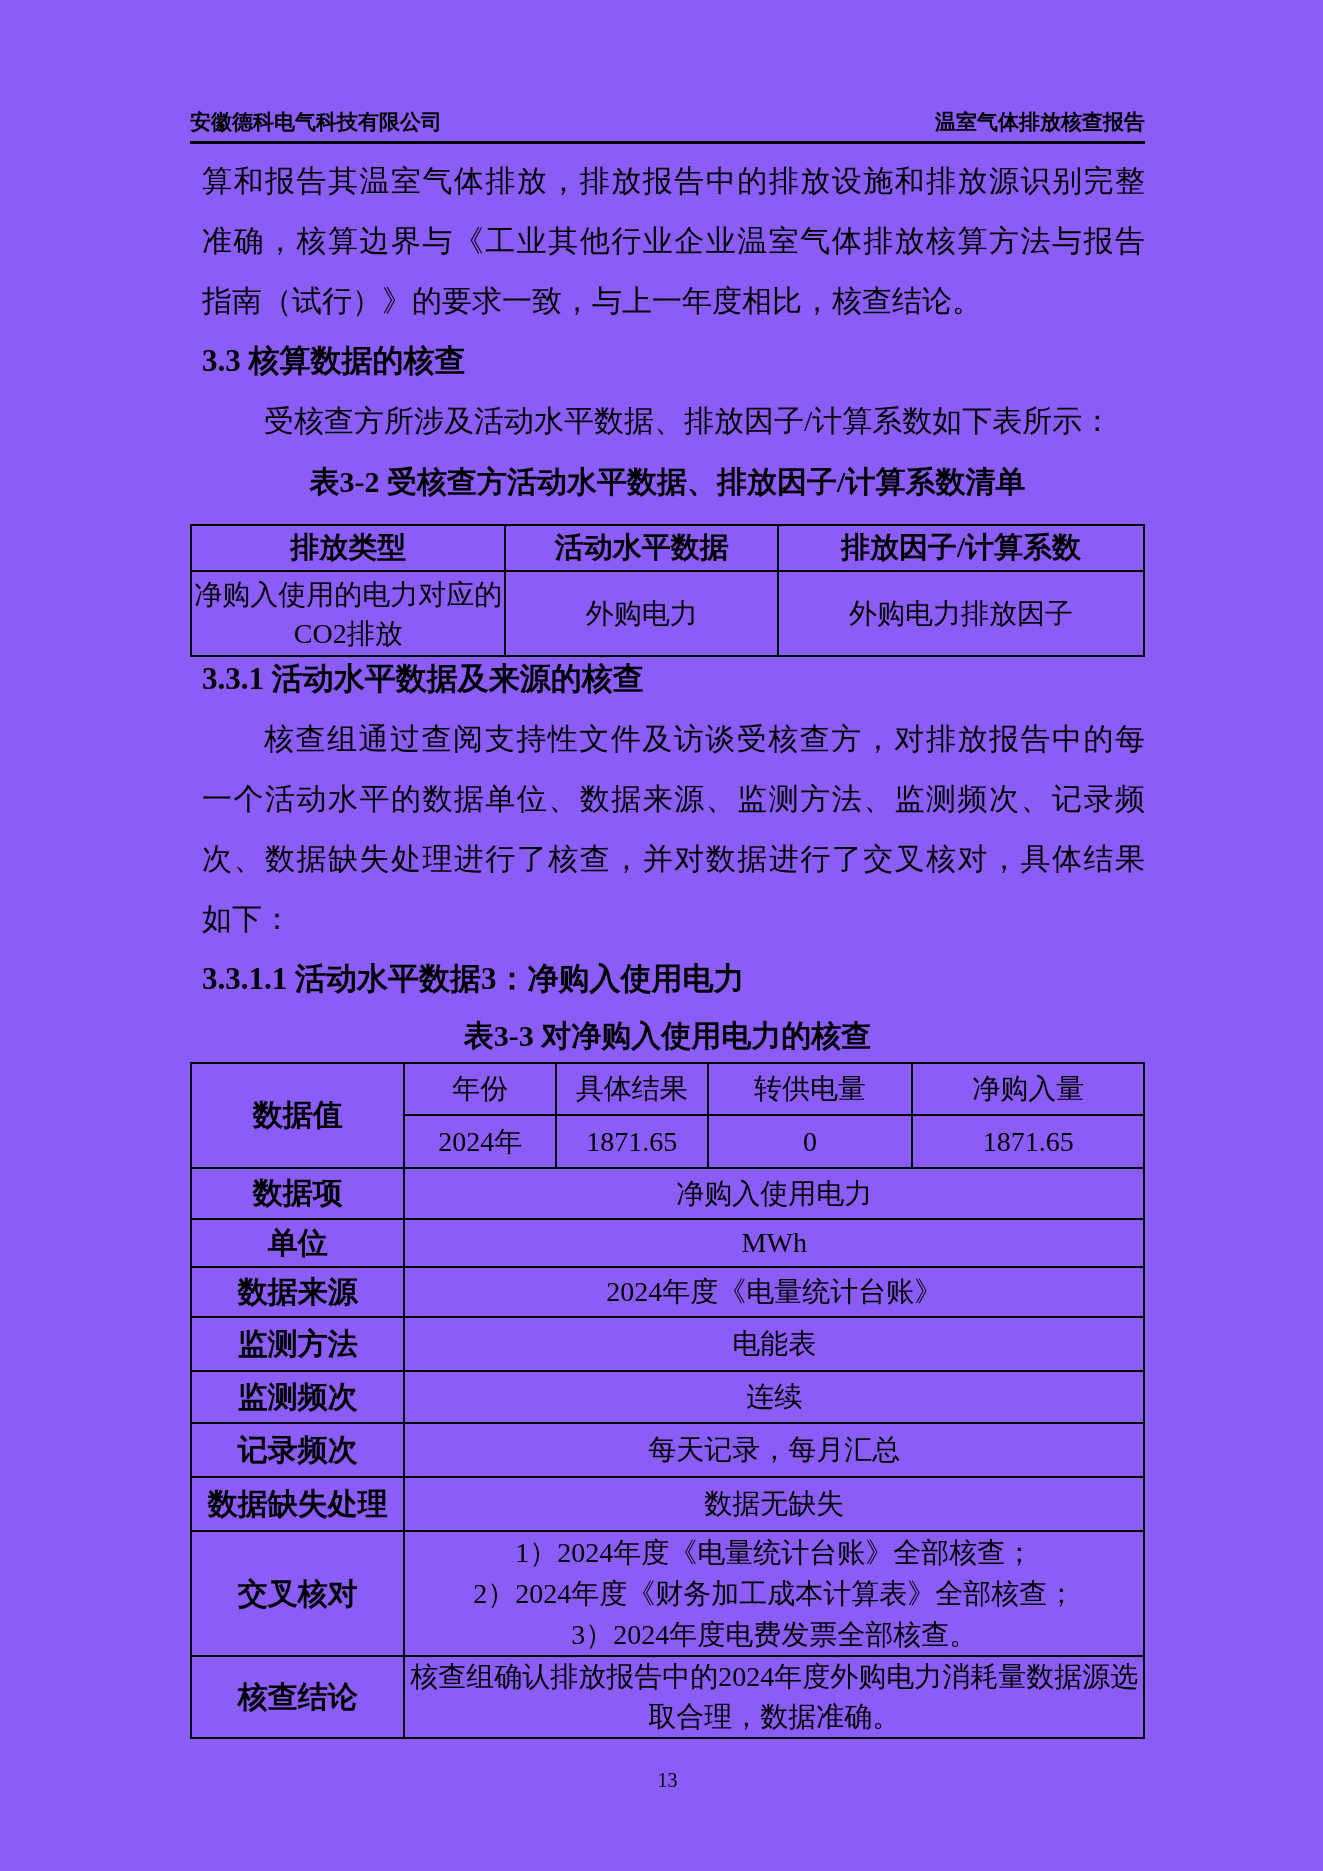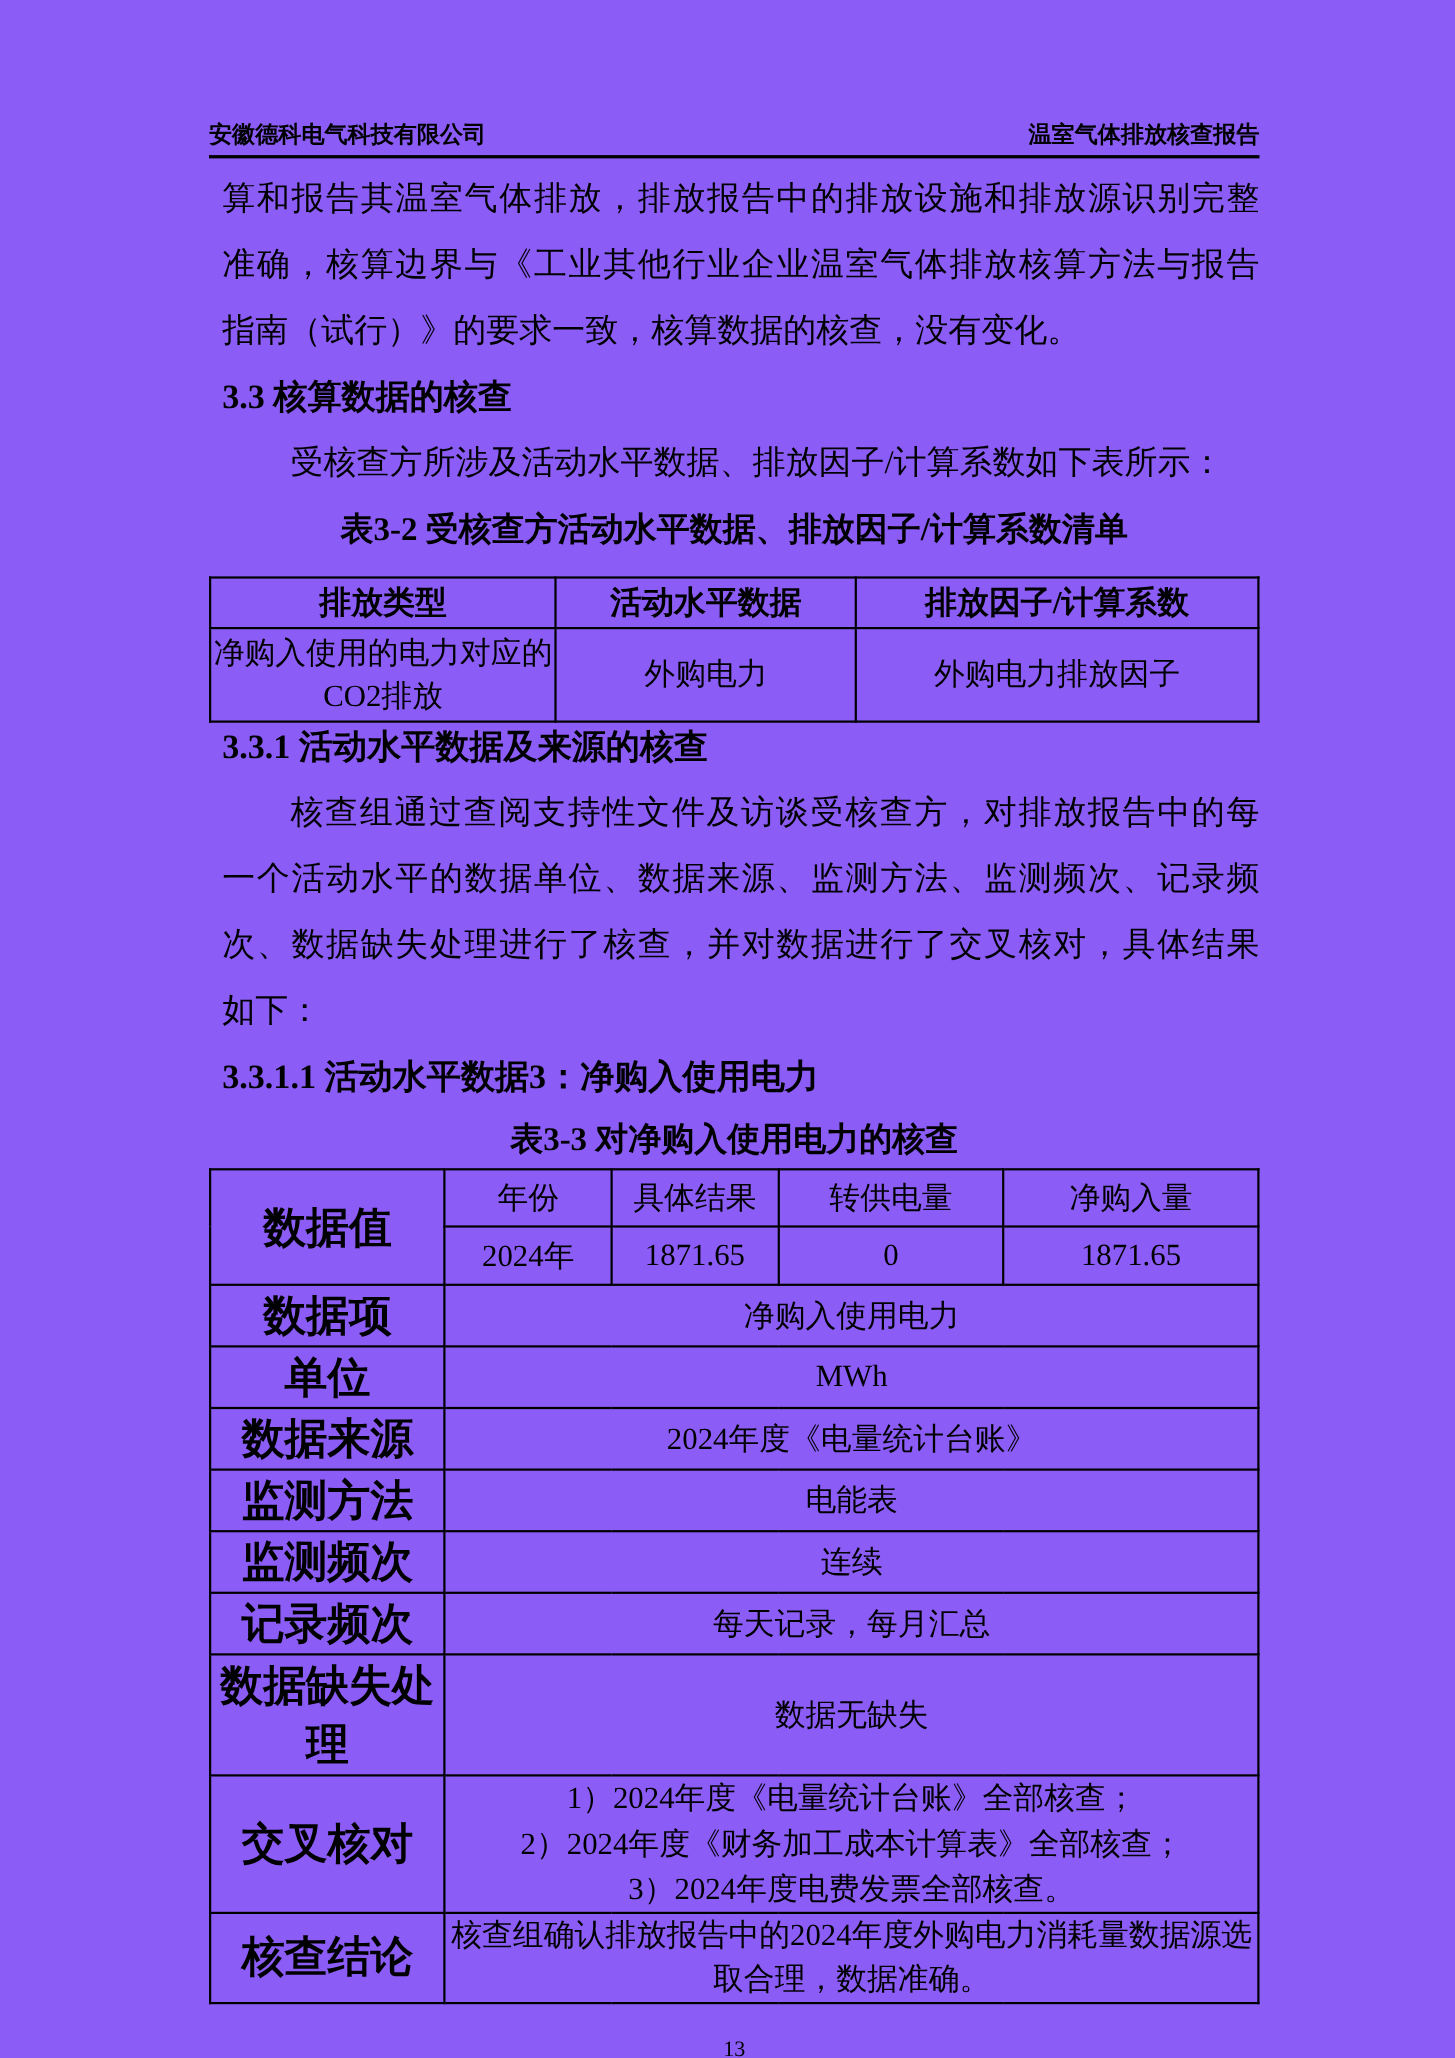--- a/index.html
+++ b/index.html
@@ -34,21 +34,21 @@
   .t2title { line-height:62px; }
   .t3title { line-height:53px; }
 
   table { border-collapse:collapse; width:955px; table-layout:fixed; }
   td {
     border:2px solid #000;
     text-align:center; vertical-align:middle;
     font-size:28px; padding:0 2px;
     overflow:hidden;
   }
-  td.lbl { font-weight:bold; font-size:39px; }
+  td.lbl { font-weight:bold; font-size:30px; }
 
   
   .t2 { margin-top:11px; }
   .t2 .hrow td { height:44px; font-weight:bold; font-size:29px;text-align:center; }
   .t2 .brow td { height:83px; line-height:39px; }
 
   
   .t3 td.r50 { height:50px; }
   .t3 td.r51 { height:51px; }
   .t3 td.r49 { height:49px; }
@@ -68,21 +68,21 @@
   <div class="inner">
 
     <div class="hdr">
       <span>安徽德科电气科技有限公司</span>
       <span>温室气体排放核查报告</span>
     </div>
 
     <div class="p1">
       <div class="bline jst">算和报告其温室气体排放，排放报告中的排放设施和排放源识别完整</div>
       <div class="bline jst">准确，核算边界与《工业其他行业企业温室气体排放核算方法与报告</div>
-      <div class="bline wrapok">指南（试行）》的要求一致，核算数据的核查，没有变化。</div>
+      <div class="bline wrapok">指南（试行）》的要求一致，与上一年度相比，核查结论。</div>
     </div>
 
     <div class="h-sec">3.3 核算数据的核查</div>
 
     <div class="bline wrapok" style="text-indent:62px;">受核查方所涉及活动水平数据、排放因子/计算系数如下表所示：</div>
 
     <div class="tbl-title t2title">表3-2 受核查方活动水平数据、排放因子/计算系数清单</div>
 
     <table class="t2">
       <colgroup>

